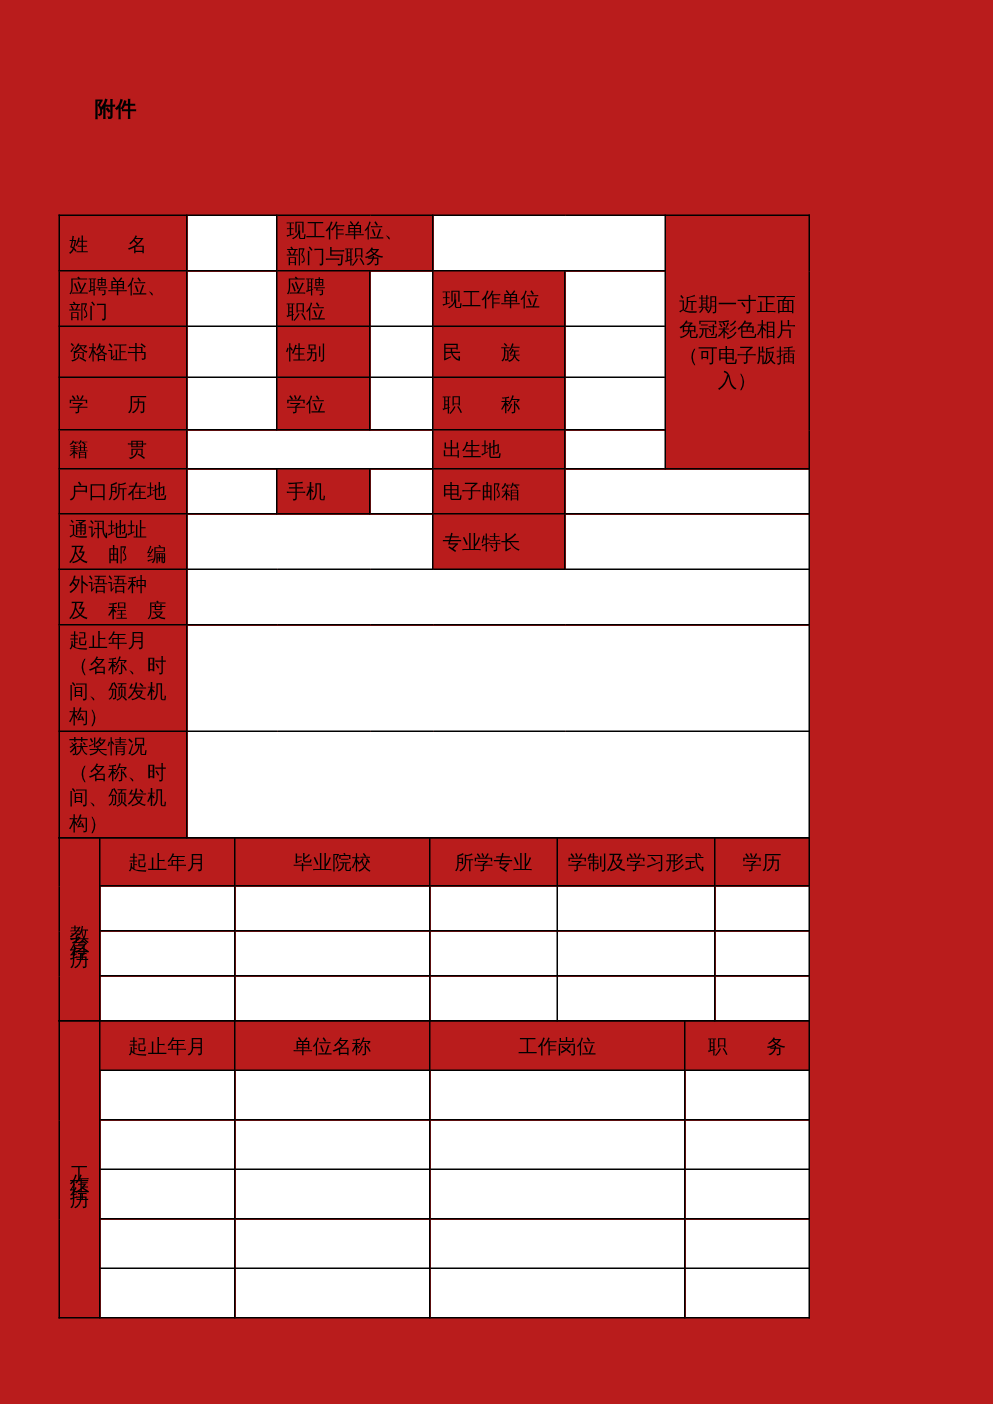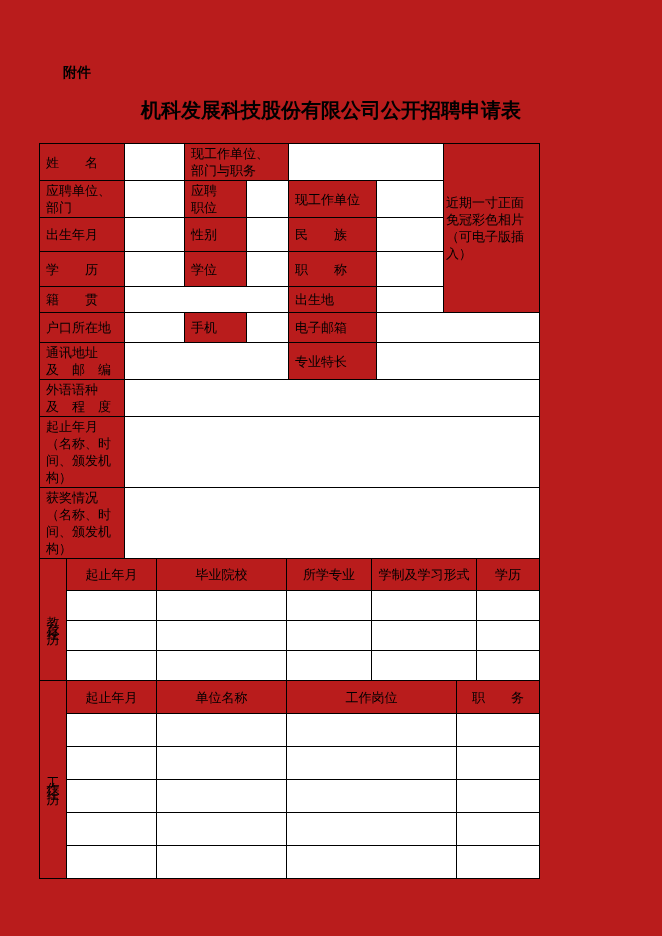--- a/index.html
+++ b/index.html
@@ -41,38 +41,37 @@
     border: 1px solid #000000;
     font-size: 13px;
     vertical-align: middle;
     line-height: 17px;
     padding: 1px 3px;
     overflow: hidden;
     font-weight: normal;
   }
   .lbl { white-space: pre-line; padding-left: 6px; text-align: left; }
   .hdr { text-align: center; }
-  .photo { white-space: pre-line; padding: 2px; }
+  .photo { text-align: center; white-space: pre-line; padding: 2px; }
   .blank { background: #ffffff; }
   .side { padding: 0; text-align: center; }
   .vtext {
     display: inline-block;
     writing-mode: vertical-rl;
     text-orientation: upright;
     letter-spacing: 6px;
     font-size: 13px;
   }
 </style>
 </head>
 <body>
 
 <div class="page">
 
   <div class="attachment">附件</div>
-  <div class="title">机科发展科技股份有限公司公开招聘申请表</div>
 
   <table class="tbl tbl-main">
     <colgroup>
       <col style="width:85px">
         <col style="width:60px">
         <col style="width:62px">
       <col style="width:42px">
         <col style="width:88px">
         <col style="width:67px">
         <col style="width:96px">
@@ -93,21 +92,21 @@
       <td class="lbl">应聘单位、
 部门</td>
       <td class="blank"></td>
       <td class="lbl">应聘
 职位</td>
       <td class="blank"></td>
       <td class="lbl">现工作单位</td>
       <td class="blank"></td>
     </tr>
     <tr style="height:34px">
-      <td class="lbl">出生年月</td>
+      <td class="lbl">资格证书</td>
       <td class="blank"></td>
       <td class="lbl">性别</td>
       <td class="blank"></td>
       <td class="lbl">民　　族</td>
       <td class="blank"></td>
     </tr>
     <tr style="height:35px">
       <td class="lbl">学　　历</td>
       <td class="blank"></td>
       <td class="lbl">学位</td>

